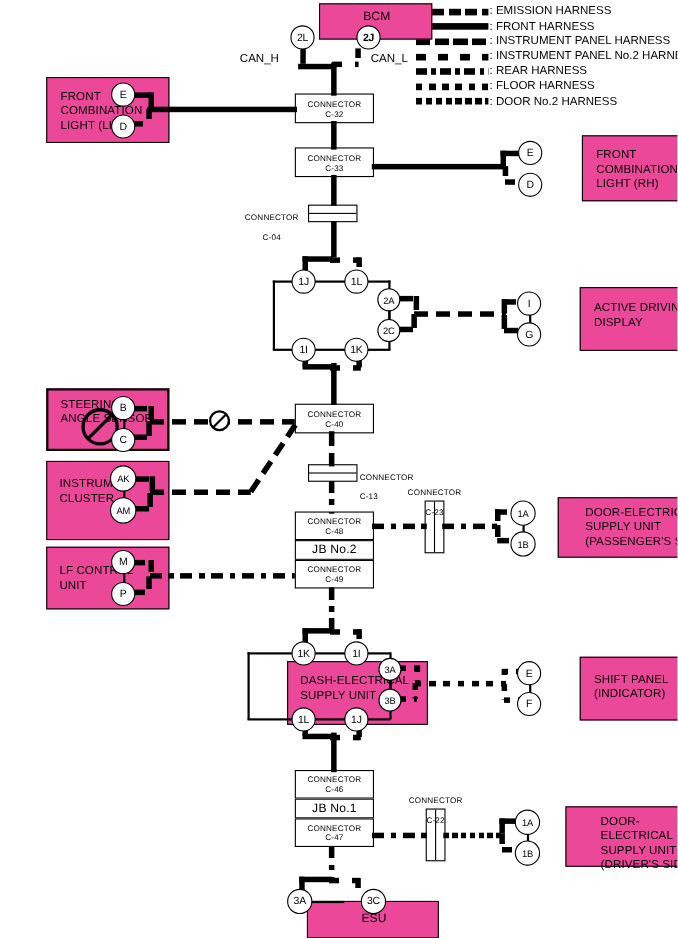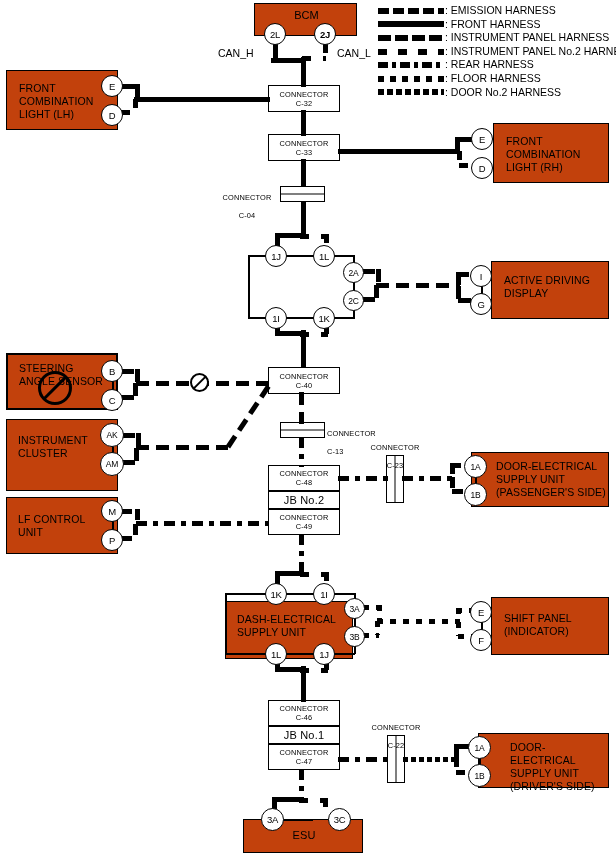--- a/index.html
+++ b/index.html
@@ -13,22 +13,23 @@
     height:853px;
     background:#ffffff;
     overflow:hidden;
   }
   .abs{position:absolute;}
 
   
   .box{
     position:absolute;
     border:1.6px solid #000;
-    background:#c2410c;
+    background:#ec4899;
     box-sizing:border-box;
+    margin-left:36px;
   }
   .box .lbl{
     position:absolute;
     font-size:10.5px;
     line-height:13px;
     letter-spacing:.1px;
     white-space:pre-line;
   }
 
   
@@ -215,21 +216,21 @@
     <div class="legrow">
       <div class="legsym ls-door2"></div>
       <div class="legtxt">: DOOR No.2 HARNESS</div>
     </div>
   </div>
 
   <div class="box" style="left:254px;top:3px;width:103px;height:33px;">
     <div class="lbl" style="left:0;top:5px;width:103px;text-align:center;font-size:11px;">BCM</div>
   </div>
   <div class="term" style="left:264px;top:23px;width:22px;height:22px;">2L</div>
-  <div class="term" style="left:314px;top:23px;width:22px;height:22px;font-weight:bold;">2J</div>
+  <div class="term" style="left:324px;top:23px;width:22px;height:22px;font-weight:bold;">2J</div>
   <div class="canlbl" style="left:218px;top:47px;">CAN_H</div>
   <div class="canlbl" style="left:337px;top:47px;">CAN_L</div>
 
   <div class="h front hv" style="left:273px;top:44px;height:14px;"></div>
   <div class="h front hh" style="left:271px;top:58px;width:33px;"></div>
 
   <div class="h ip2 hv" style="left:323px;top:44px;height:12px;"></div>
   <div class="h ip2 hh" style="left:302px;top:56px;width:24px;"></div>
 
   <div class="h front hv" style="left:301px;top:57px;height:30px;"></div>

